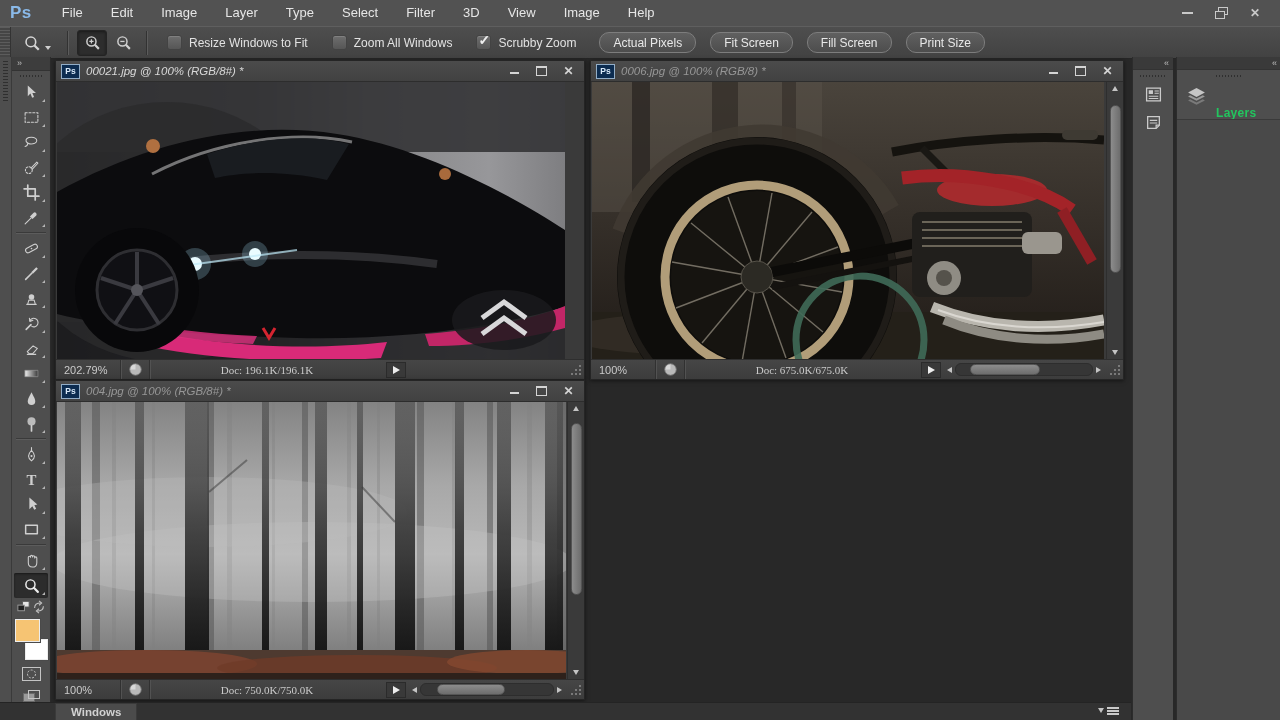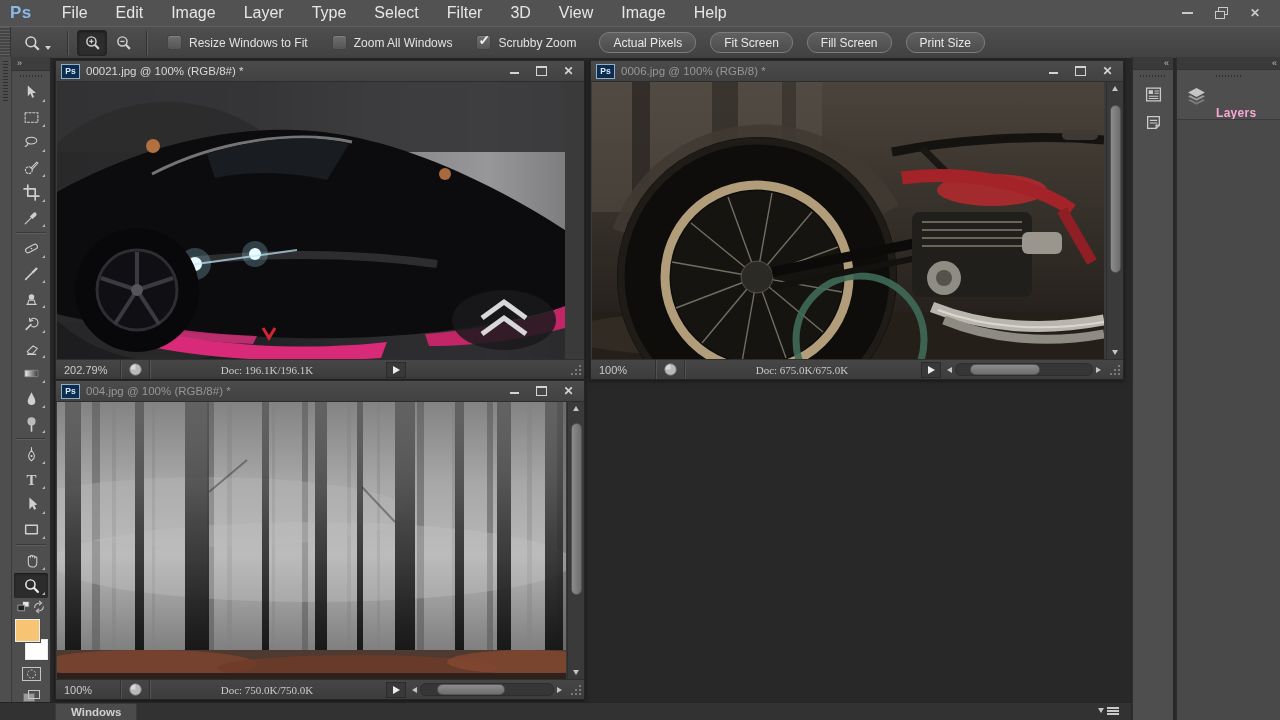--- a/index.html
+++ b/index.html
@@ -6,21 +6,21 @@
   body{
     width:1280px;height:720px;position:relative;overflow:hidden;
     background:#282828;font-family:"Liberation Sans",sans-serif;
     color:#d6d6d6;-webkit-user-select:none;user-select:none;
   }
   
   #menubar{position:absolute;left:0;top:0;right:0;height:26px;background:#525252;
     display:flex;align-items:center;border-bottom:1px solid #3e3e3e;}
   .ps-logo{color:#8ab9e8;font-size:17px;font-weight:bold;margin:0 16px 0 10px;letter-spacing:0.5px;}
   #menu-items{display:flex;align-items:center;height:100%;}
-  .menu-item{padding:1px 14px;font-size:16px;color:#e6e6e6;line-height:26px;cursor:default;}
+  .menu-item{padding:1px 14px;font-size:13px;color:#e6e6e6;line-height:26px;cursor:default;}
   #app-controls{position:absolute;right:8px;top:0;height:26px;display:flex;align-items:center;}
   .app-ctl{width:34px;height:20px;display:flex;align-items:center;justify-content:center;color:#c9c9c9;}
   .min-bar{width:11px;height:2px;background:#c9c9c9;}
   .close-x{font-size:12px;font-weight:bold;}
   
   #optionsbar{position:absolute;left:0;top:26px;right:0;height:31px;
     background:linear-gradient(#4e4e4e,#424242);border-top:1px solid #5f5f5f;
     border-bottom:1px solid #262626;display:flex;align-items:center;}
   .edge-grip{width:10px;height:100%;background:
     repeating-linear-gradient(#5c5c5c 0 1px,#454545 1px 3px);border-right:1px solid #333;}
@@ -72,21 +72,21 @@
     outline:1px solid #4a4a4a;}
   .tb-small{width:30px;height:20px;margin:2px auto;display:flex;align-items:center;
     justify-content:center;color:#c4c4c4;}
   
   .doc-window{position:absolute;background:#3e3e3e;border:1px solid #252525;
     box-shadow:0 1px 4px rgba(0,0,0,0.5);display:flex;flex-direction:column;}
   .doc-title{height:20px;background:linear-gradient(#4b4b4b,#414141);border-bottom:1px solid #2d2d2d;
     display:flex;align-items:center;padding:0 2px 0 5px;font-size:11.5px;flex:0 0 auto;}
   .fileicon{width:17px;height:13px;background:#0c2c50;border:1px solid #93aec7;color:#d8e9f8;
     font-size:8.5px;font-weight:bold;line-height:12px;text-align:center;margin-right:6px;flex:0 0 auto;}
-  .doc-title .t{color:#d8d8d8;white-space:nowrap;}
+  .doc-title .t{color:#d8d8d8;white-space:nowrap;font-style:italic;}
   .doc-window.inactive .doc-title .t{color:#969696;}
   .win-btns{margin-left:auto;display:flex;align-items:center;}
   .win-btn{width:27px;height:15px;display:flex;align-items:center;justify-content:center;color:#d4d4d4;}
   .mini-bar2{width:9px;height:2px;background:#d4d4d4;margin-top:4px;}
   .maxi-box{width:9px;height:7px;border:1px solid #d4d4d4;border-top-width:2px;}
   .doc-content{position:relative;flex:1;background:#3a3a3a;overflow:hidden;}
   .canvas{position:absolute;left:1px;top:0;display:block;}
   .vscroll{position:absolute;right:0;top:0;bottom:0;width:16px;background:#3a3a3a;
     border-left:1px solid #2e2e2e;display:flex;flex-direction:column;align-items:center;}
   .vs-arrow{height:13px;display:flex;align-items:center;justify-content:center;width:100%;}
@@ -121,21 +121,21 @@
   .dock-header{height:12px;background:#3a3a3a;border-bottom:1px solid #333;display:flex;
     align-items:center;justify-content:flex-end;padding-right:4px;color:#bdbdbd;font-size:9px;line-height:10px;}
   .dock-grip{height:5px;width:26px;margin:3px auto 2px;
     background:repeating-linear-gradient(90deg,#2f2f2f 0 1px,transparent 1px 3px);
     background-size:auto 2px;background-repeat:repeat-x;background-position:center;}
   .dock-iconbtn{width:28px;height:24px;margin:4px auto;display:flex;align-items:center;
     justify-content:center;color:#cbcbcb;border-radius:3px;}
   .dock-iconbtn svg{width:17px;height:17px;}
   .panel-row{height:32px;display:flex;align-items:center;padding-left:9px;}
   .panel-row svg{width:21px;height:21px;margin-right:9px;}
-  .panel-label{font-size:12px;font-weight:bold;color:#f9a8d4;letter-spacing:0.3px;margin-top:34px;}
+  .panel-label{font-size:12px;font-weight:bold;color:#22c55e;letter-spacing:0.3px;margin-top:34px;}
   .panel-body{position:absolute;left:0;right:0;top:62px;bottom:0;background:#494949;border-top:1px solid #3a3a3a;}
   
   #bottombar{position:absolute;left:0;bottom:0;width:1131px;height:17px;background:#323232;
     border-top:1px solid #242424;}
   .timeline-tab{position:absolute;left:55px;top:0;height:16px;padding:0 15px;background:#4b4b4b;
     border:1px solid #3a3a3a;border-bottom:none;font-size:11.5px;font-weight:bold;color:#d2d2d2;
     line-height:16px;}
   .panel-menu{position:absolute;right:12px;top:4px;display:flex;align-items:center;color:#c9c9c9;}
   .hamb{width:12px;display:flex;flex-direction:column;gap:1.5px;margin-left:3px;}
   .hamb div{height:1.5px;background:#c9c9c9;}

